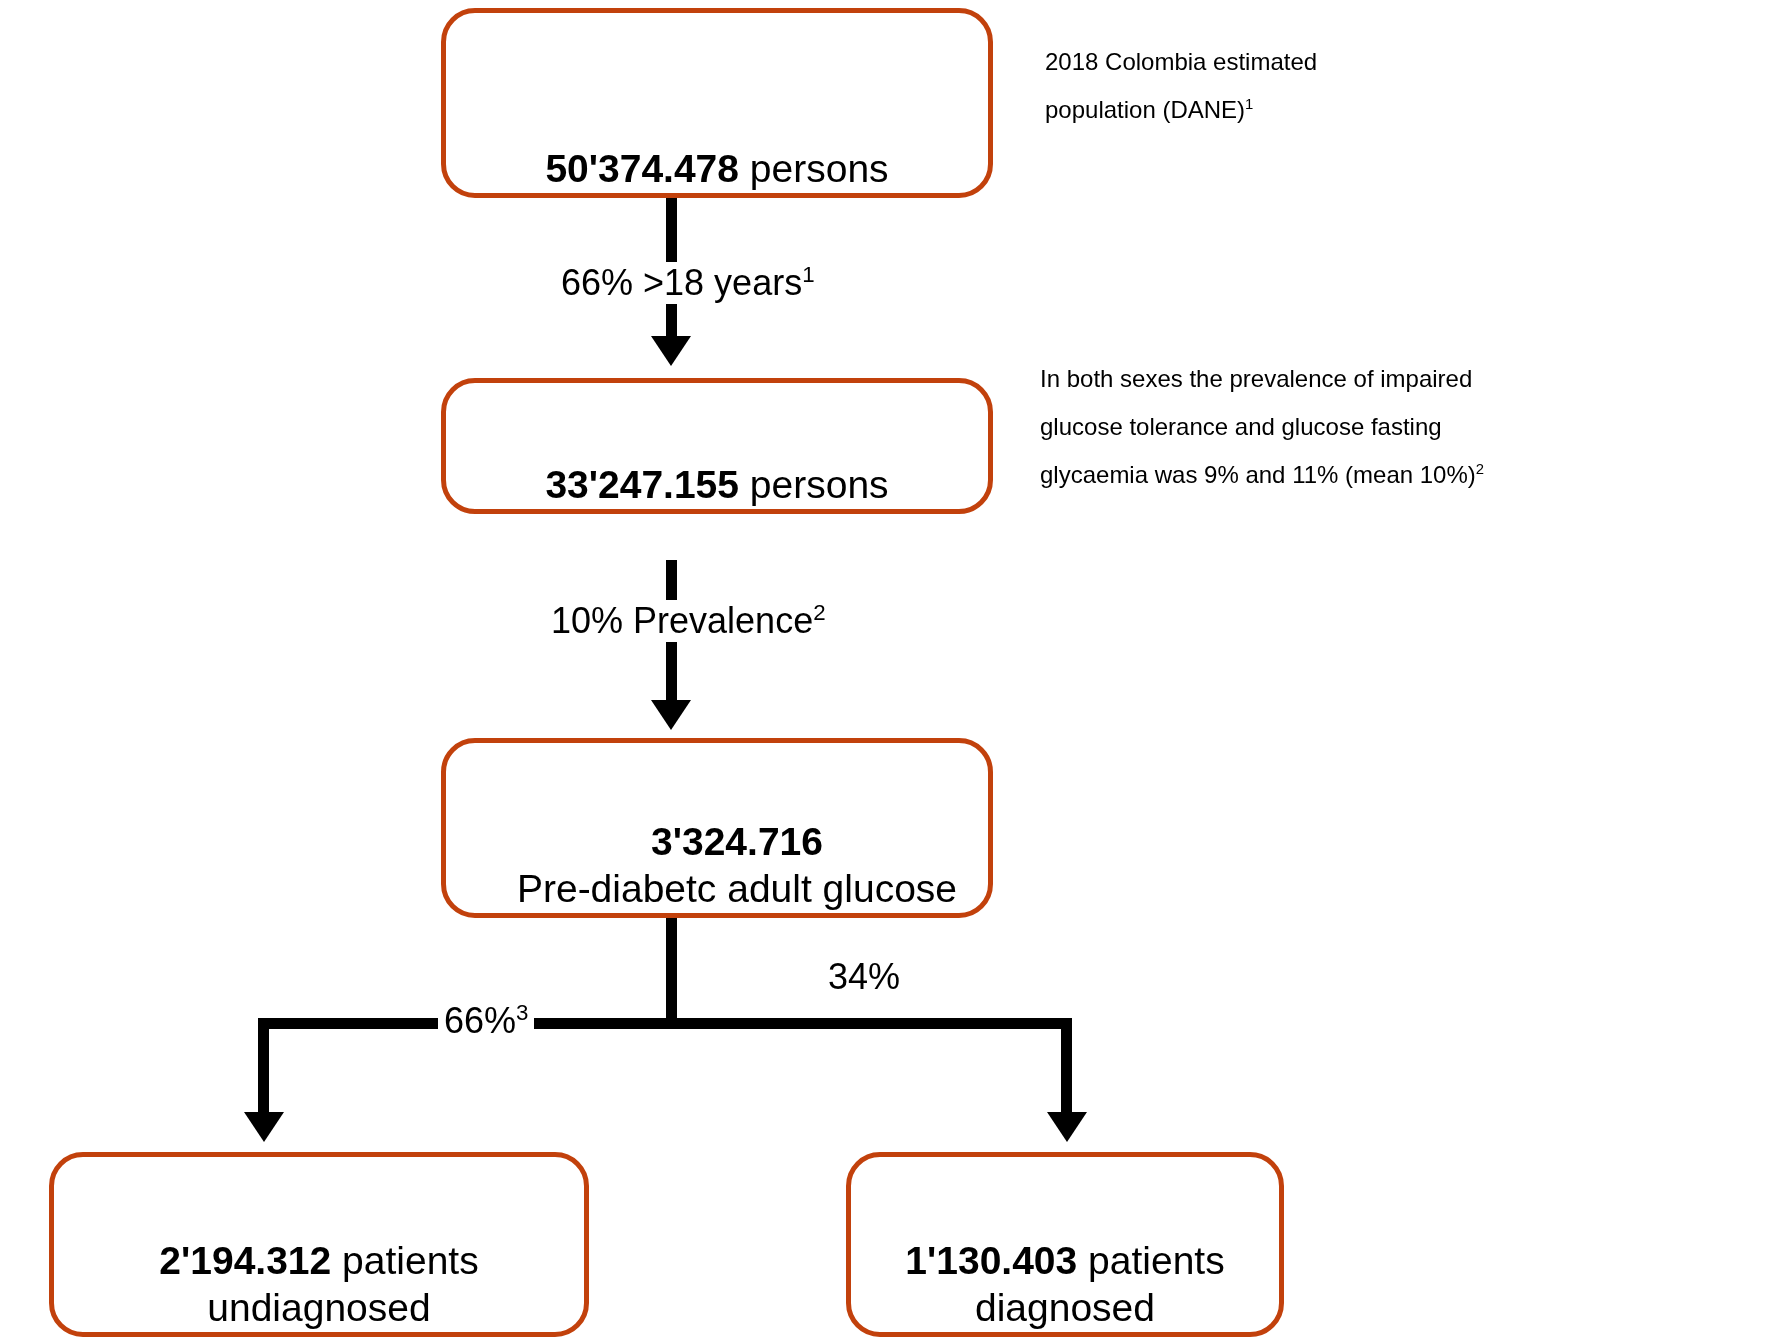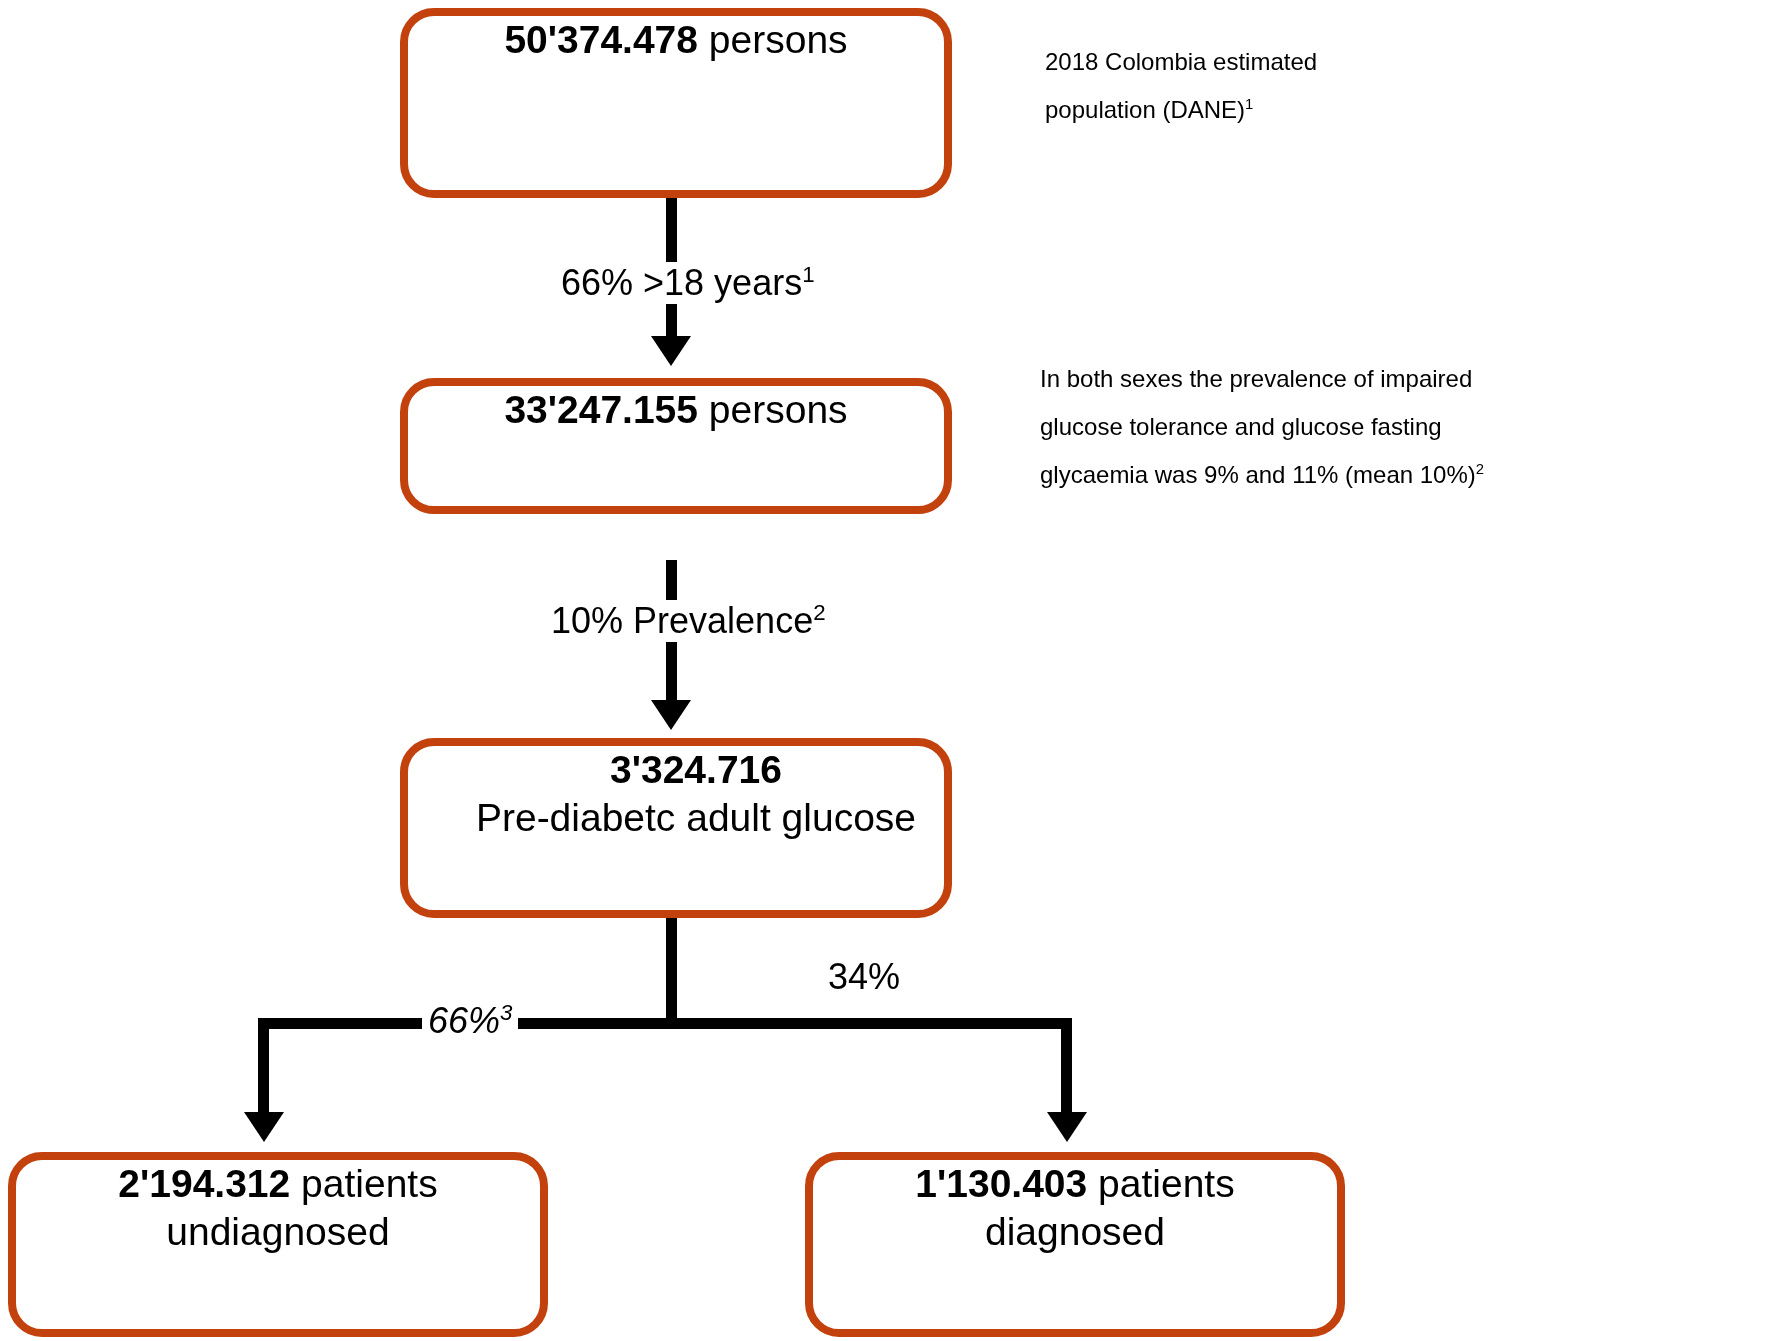--- a/index.html
+++ b/index.html
@@ -16,28 +16,29 @@
     width: 1772px;
     height: 1341px;
     background: #ffffff;
     overflow: hidden;
   }
 
   
   .node {
     position: absolute;
     box-sizing: border-box;
-    border: 8px solid #c2410c;
+    border: 5px solid #c2410c;
     border-radius: 34px;
     background: #ffffff;
     display: flex;
-    align-items: flex-start;
+    align-items: flex-end;
     justify-content: center;
     text-align: center;
     line-height: 1.22;
+    margin-left: 41px;
   }
   .node .inner {
     padding: 0 14px;
     font-size: 39px;
     font-weight: 400;
   }
   .node .num {
     font-weight: bold;
   }
 
@@ -143,34 +144,34 @@
     </div>
   </div>
 
   <div class="vline" style="left:666px; top:918px; height:105px;"></div>
   <div class="hline" style="left:258px; top:1018px; width:814px;"></div>
   <div class="vline" style="left:258px; top:1018px; height:104px;"></div>
   <div class="arrowhead" style="left:244px; top:1112px;"></div>
   <div class="vline" style="left:1061px; top:1018px; height:104px;"></div>
   <div class="arrowhead" style="left:1047px; top:1112px;"></div>
 
-  <div class="edge-label" style="left:422px; top:1000px;font-style:italic;">
+  <div class="edge-label" style="left:438px; top:1000px;">
     <span>66%</span><sup>3</sup>
   </div>
   <div class="edge-label" style="left:822px; top:956px;">
     <span>34%</span><sup></sup>
   </div>
 
   <div class="node" style="left:8px; top:1152px; width:540px; height:185px;">
     <div class="inner">
       <span class="num">2'194.312</span><span> patients</span><br>
       <span>undiagnosed</span>
     </div>
   </div>
 
-  <div class="node" style="left:805px; top:1152px; width:540px; height:185px;">
+  <div class="node" style="left:805px; top:1152px; width:438px; height:185px;">
     <div class="inner">
       <span class="num">1'130.403</span><span> patients</span><br>
       <span>diagnosed</span>
     </div>
   </div>
 
 </div>
 
 </body></html>

